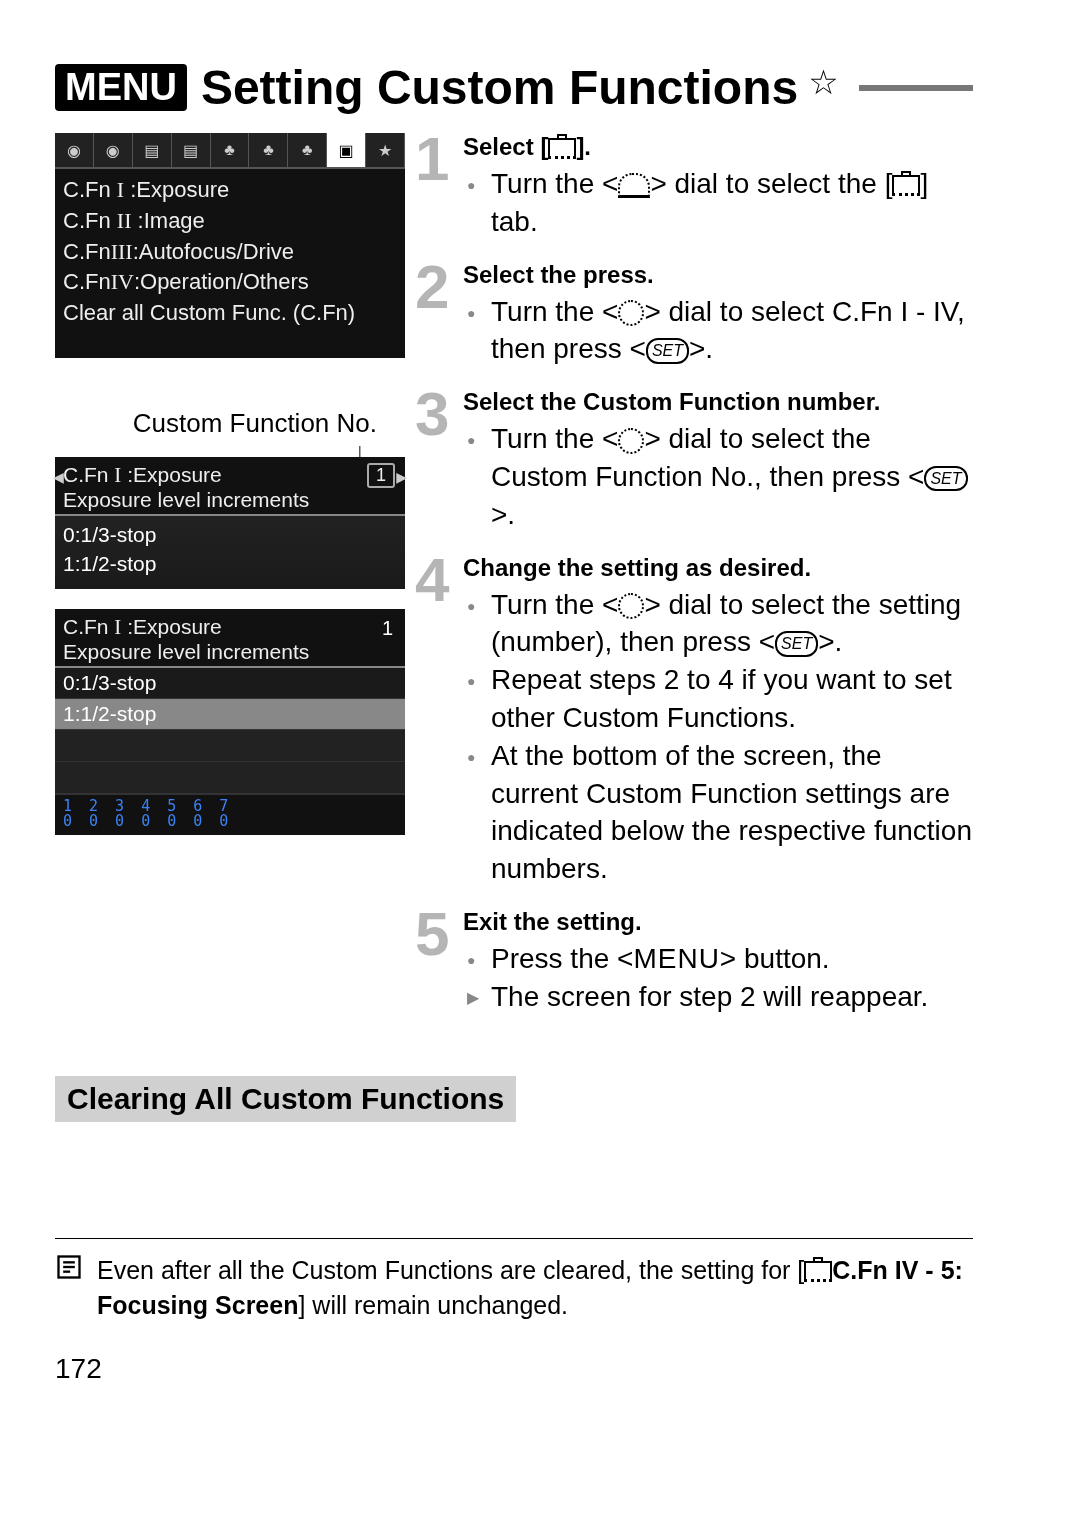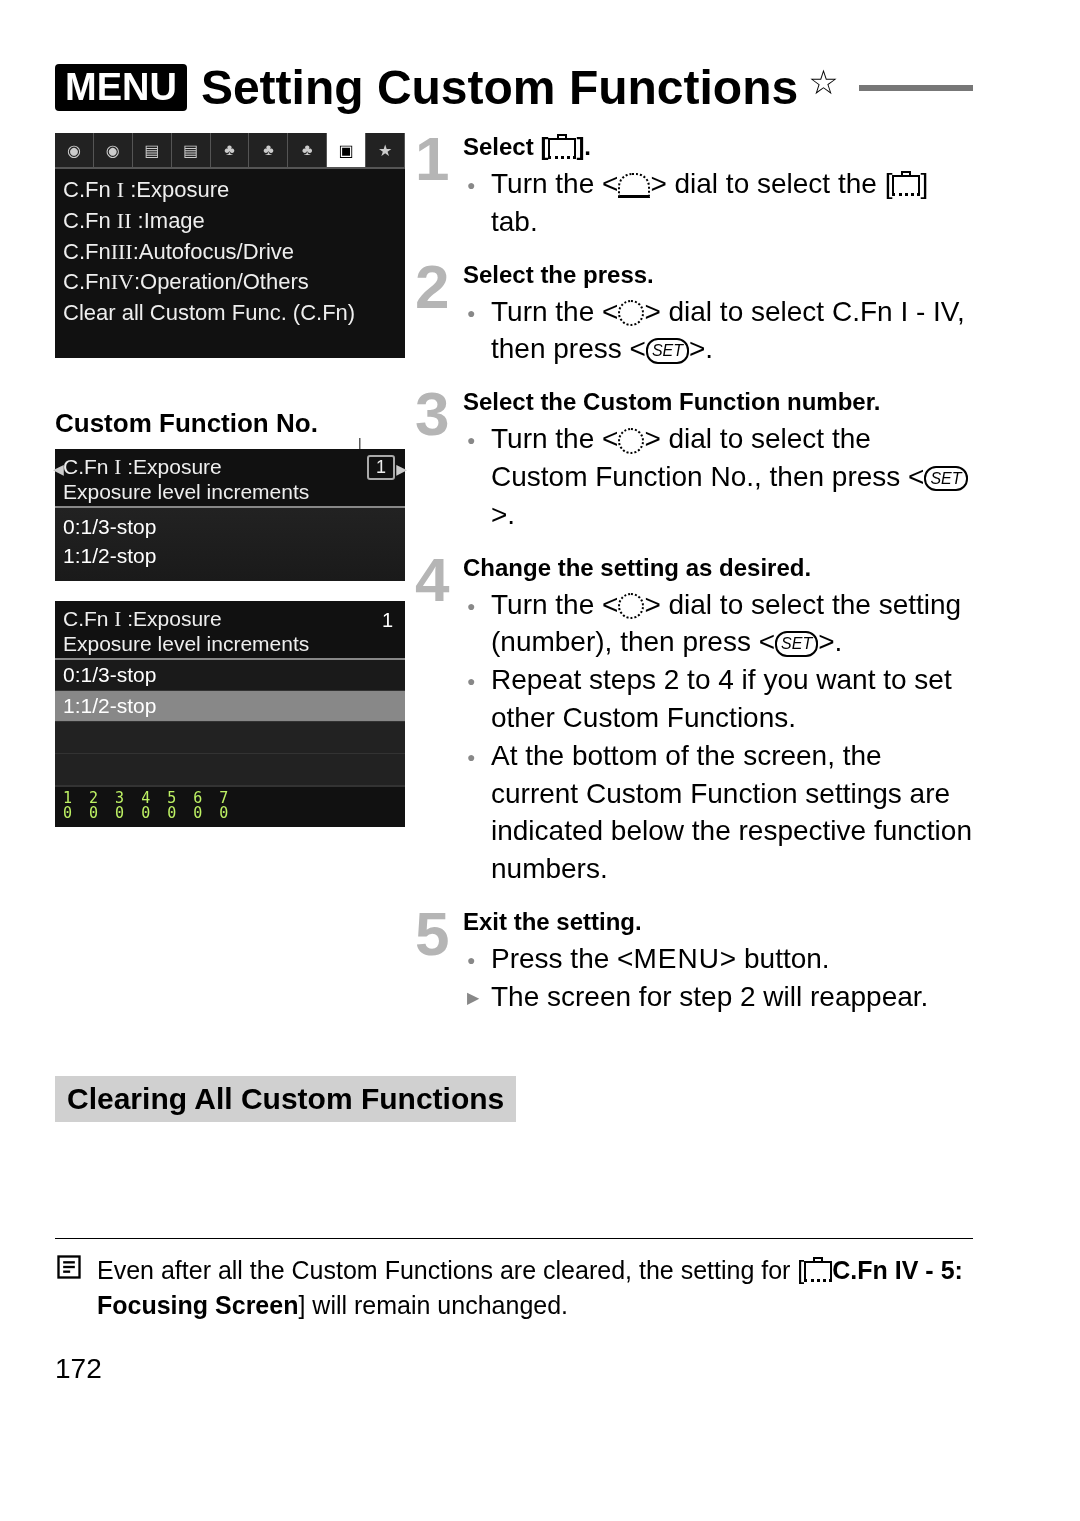--- a/index.html
+++ b/index.html
@@ -94,25 +94,25 @@
     font-size: 22px;
     line-height: 1.4;
     color: #eee;
   }
   .menu-lines div {
     white-space: nowrap;
   }
 
   
   .label-above {
+    text-align: right;
     font-size: 26px;
     padding-right: 28px;
-    margin-bottom: 4px;
+    margin-bottom: 12px;
     margin-top: 50px;
-    font-weight: bold;
   }
   .arrow-mark {
     text-align: right;
     padding-right: 40px;
     line-height: 6px;
     font-size: 14px;
   }
   .screen2 {
     position: relative;
   }
@@ -177,21 +177,21 @@
   }
   .opt-row.empty {
     height: 25px;
     background: #222;
   }
   .footer-nums {
     padding: 4px 8px 6px 8px;
     font-family: monospace;
     font-size: 15px;
     line-height: 1;
-    color: #bef264;
+    color: #3b82f6;
     letter-spacing: 4px;
     background: #111;
     border-top: 1px solid #333;
   }
 
   
   .step {
     display: flex;
     margin-bottom: 8px;
   }

